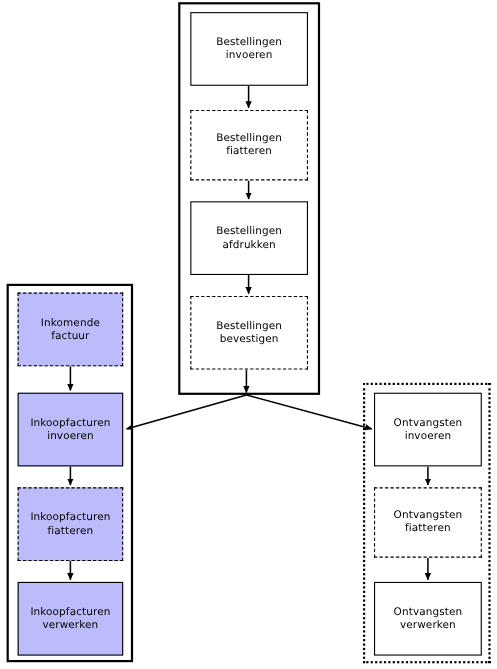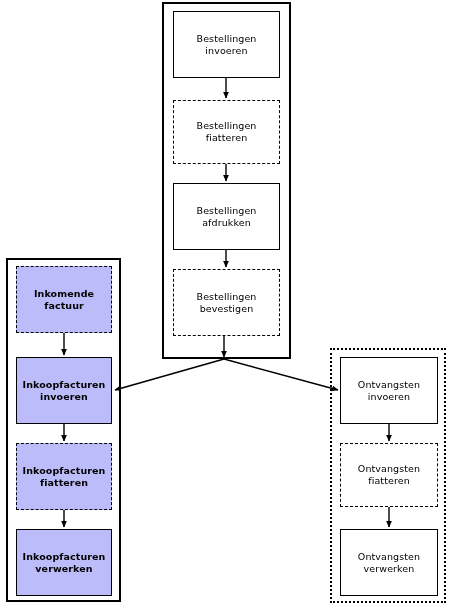--- a/index.html
+++ b/index.html
@@ -38,21 +38,21 @@
     text-align: center;
     color: #000000;
     font-size: 9.5px;
     line-height: 12px;
     letter-spacing: 0.1px;
     padding: 18px;
   }
   .node-solid  { border: 1.6px solid #000000; }
   .node-dashed { border: 1.6px dashed #000000; }
   .fill-white  { background: #ffffff; }
-  .fill-accent { background: #bdbcfb; font-weight: bold; }
+  .fill-accent { background: #bdbcfb; }
 
   .node-label {
     display: block;
     white-space: pre-line;
   }
 
   #connectors {
     position: absolute;
     left: 0;
     top: 0;

